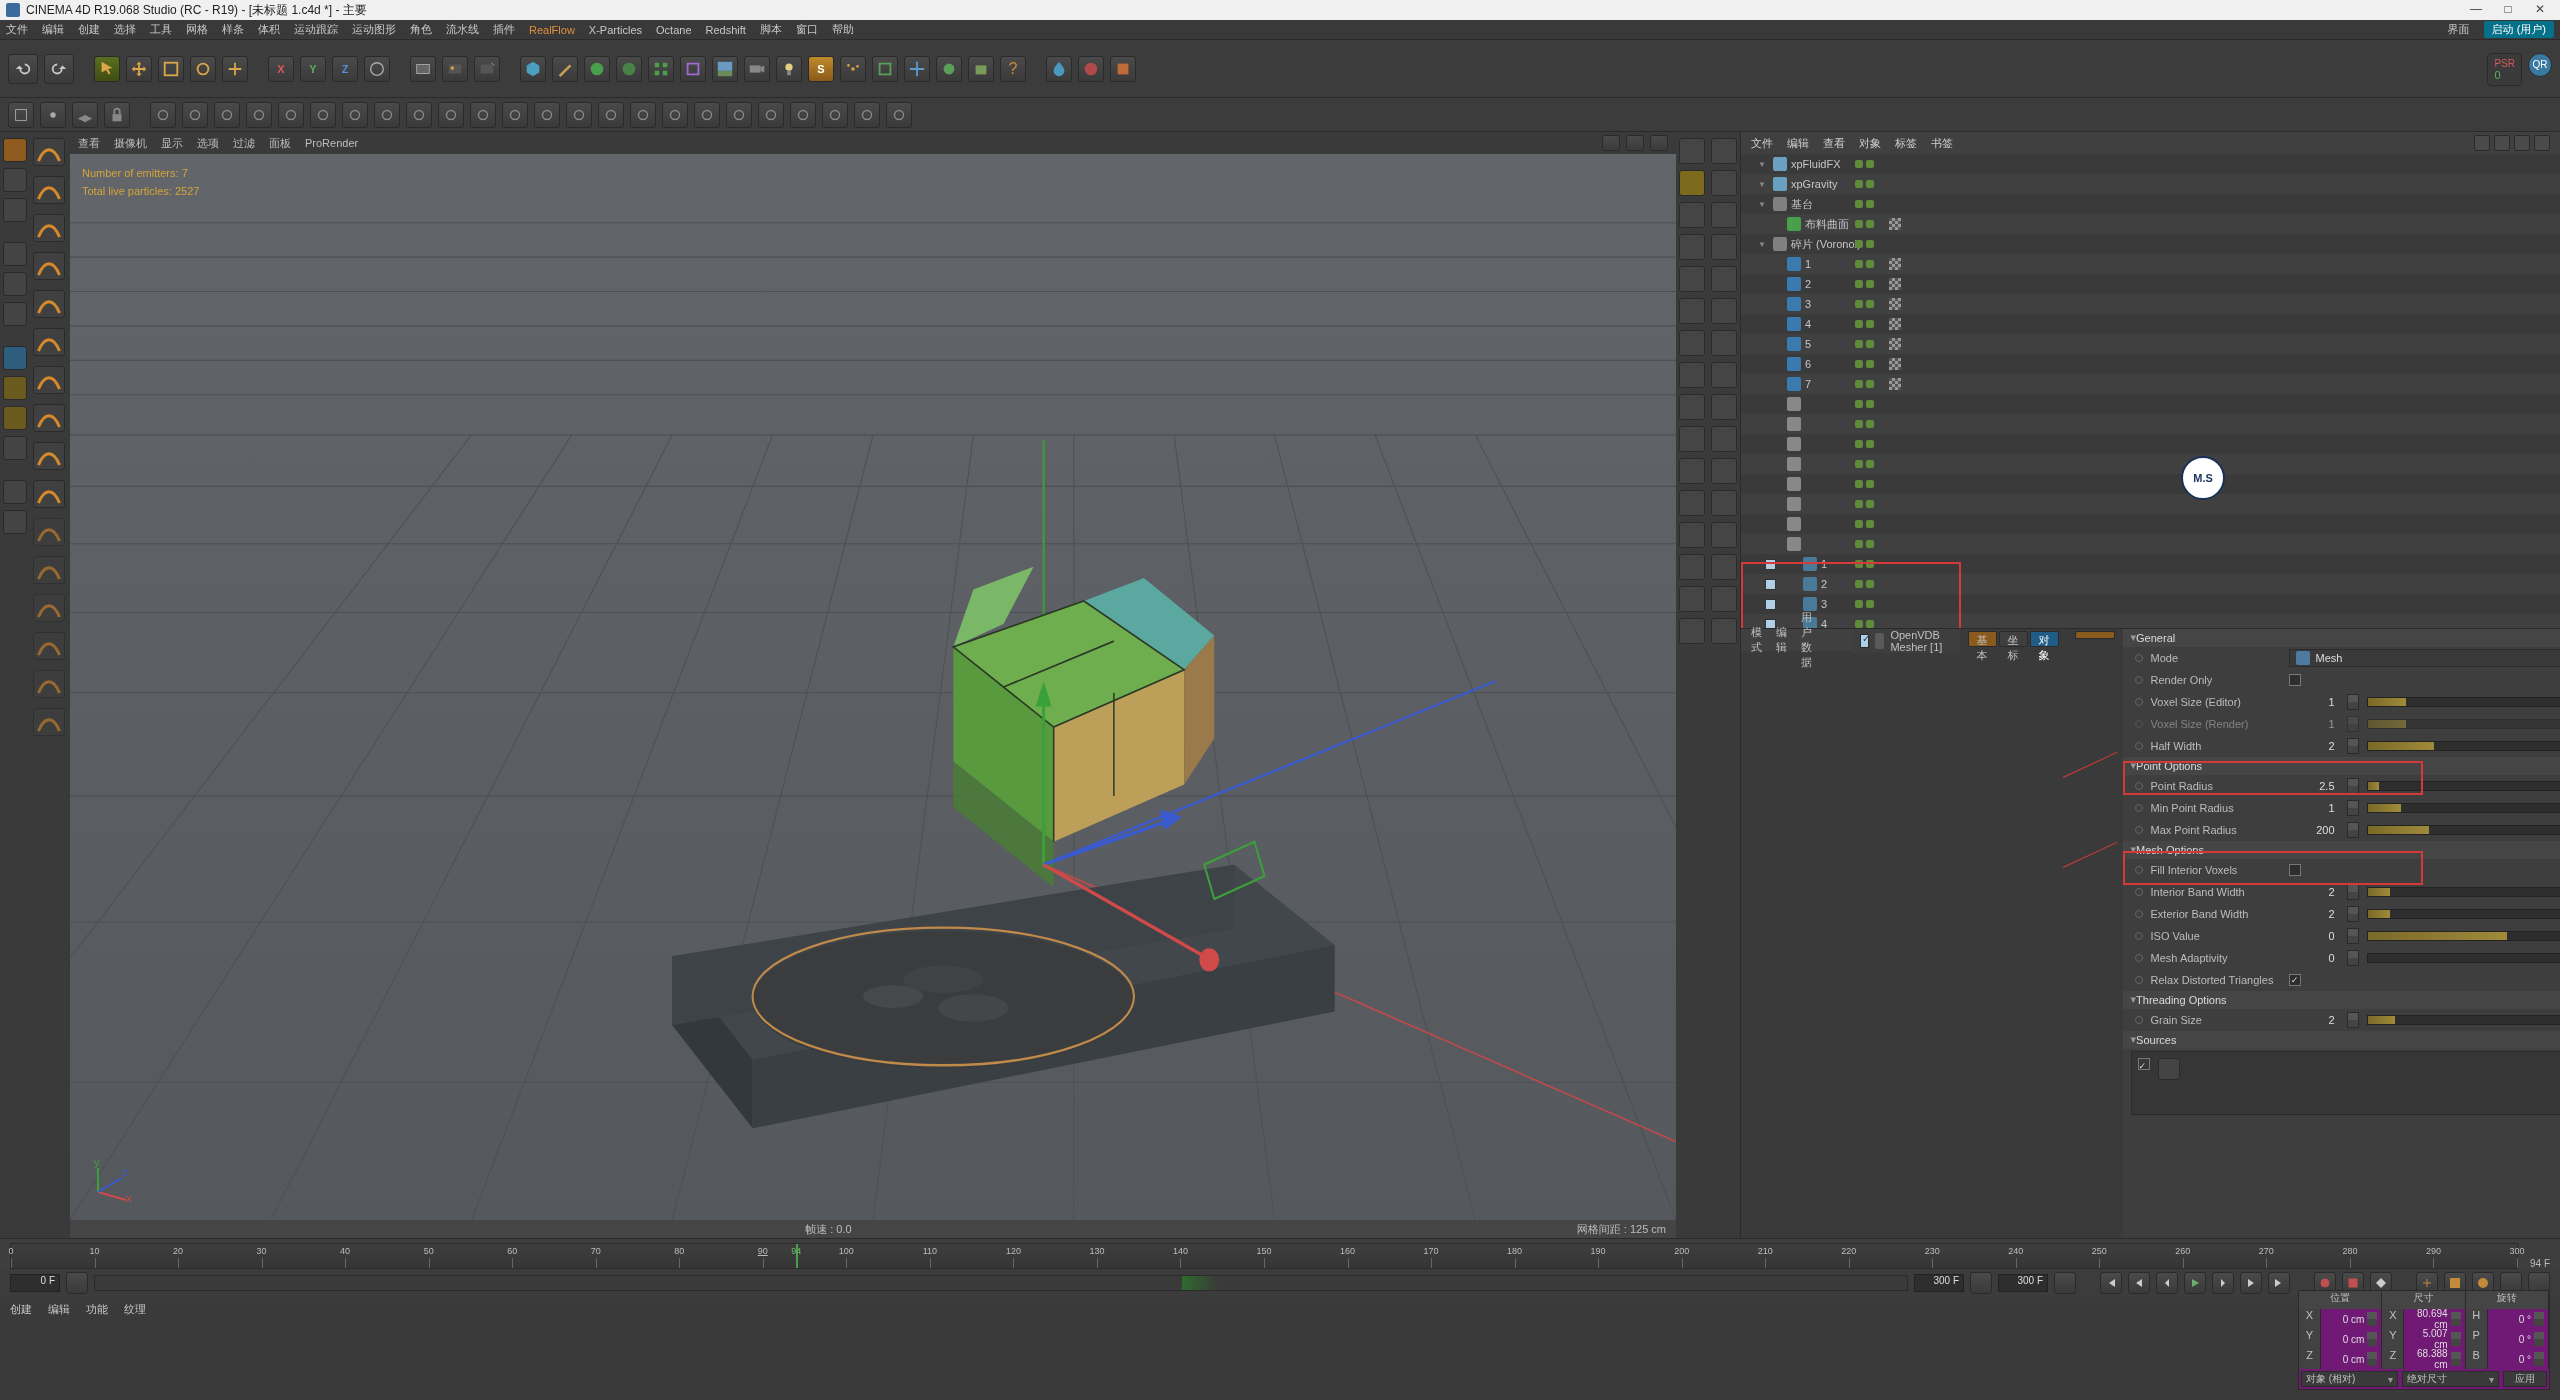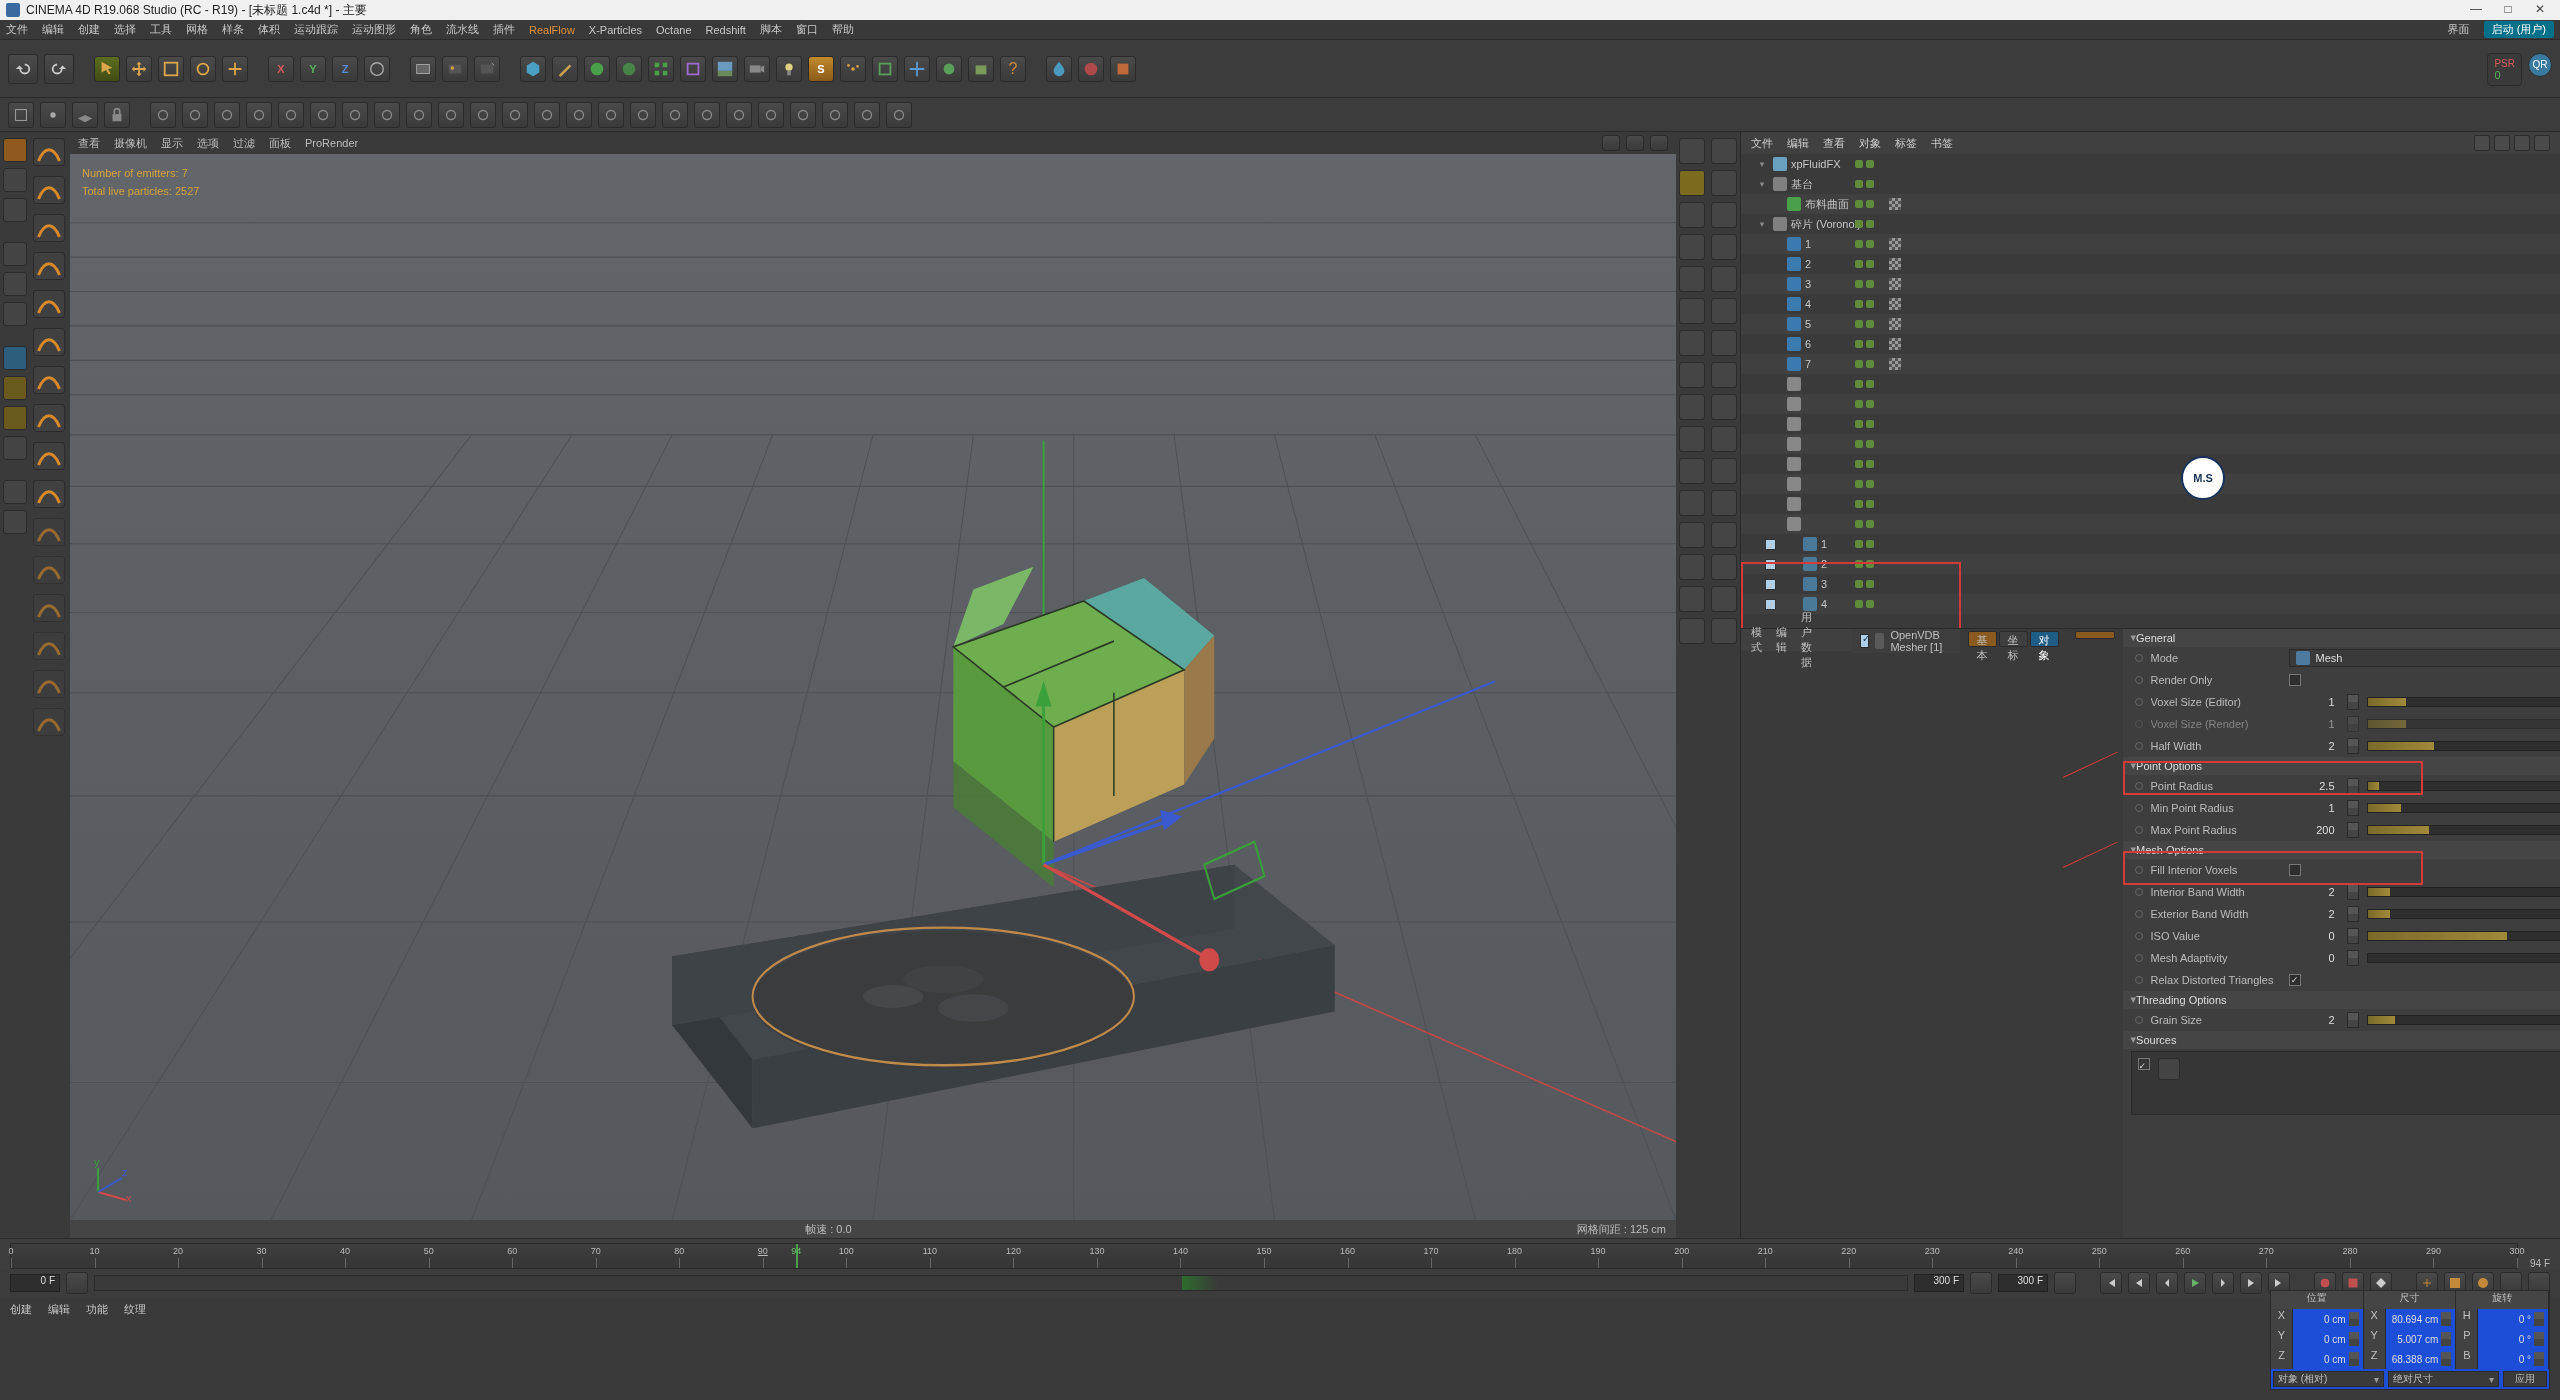--- a/index.html
+++ b/index.html
@@ -115,21 +115,21 @@
 .timeline .tlabel { position:absolute; bottom:12px; transform:translateX(-50%); font-size:9px; color:#bcbcbc;}
 .timeline .marker { position:absolute; top:0; width:2px; height:100%; background:#4aa04a; }
 .timeline .frame-read { margin-left:12px; font-size:10px; color:#bcbcbc;}
 .transport { height:28px; display:flex; align-items:center; padding:0 10px; gap:6px; background:#3c3c3c;}
 .transport .fld{ width:50px; height:18px; background:#2e2e2e; border:1px solid #222; text-align:right; padding-right:4px; color:#dedede; font-size:10px;}
 .transport .slot{ flex:1; height:16px; background:linear-gradient(90deg,#3a3a3a 0,#3a3a3a 60%,#2e6b2e 60%,#2e6b2e 56%,#3a3a3a 62%); border:1px solid #2a2a2a;}
 .transport .btn{ width:22px;height:22px;background:linear-gradient(#4a4a4a,#3a3a3a);border:1px solid #2a2a2a;border-radius:3px;display:flex;align-items:center;justify-content:center;}
 .transport .btn.red svg *{fill:#c05050;stroke:#c05050;}
 .transport .btn.or svg *{fill:#c28a3a;stroke:#c28a3a;}
 .matbar { height:24px; display:flex; align-items:center; gap:16px; padding:0 10px; color:#c6c6c6;}
-.coords { position:absolute; right:10px; bottom:10px; width:280px; background:#1d4ed8; border:1px solid #2a2a2a;}
+.coords { position:absolute; right:10px; bottom:10px; width:252px; background:#701a75; border:1px solid #2a2a2a;}
 .coords .chead{height:18px;display:flex;}
 .coords .chead div{flex:1;text-align:center;background:#454545;border-right:1px solid #2a2a2a;font-size:10px;}
 .coords .crow{height:20px;display:flex;}
 .coords .crow .lab{width:22px;text-align:center;background:#424242;border-right:1px solid #2a2a2a;}
 .coords .crow .cel{flex:1;display:flex;align-items:center;padding:0 4px;border-right:1px solid #2a2a2a;}
 .coords .crow .cel .v{flex:1;text-align:right;font-size:10px;color:#dedede;}
 .coords .crow .cel .sp{width:10px;height:14px;background:linear-gradient(#555 50%,#444 50%);margin-left:3px;}
 .coords .cfoot{height:20px;display:flex;gap:4px;padding:2px;}
 .coords .cfoot .dd{flex:1;background:#3a3a3a;border:1px solid #2a2a2a;display:flex;align-items:center;padding:0 4px;font-size:10px;}
 .coords .cfoot .dd::after{content:"▾";margin-left:auto;color:#999;}
@@ -771,20 +771,30 @@
           <span class="tic"></span>
         </div>
     </div>
     <div class="om">
       <div class="rows" id="omrows">
           <div class="om-row">
             <span class="indent" style="width:8px;"></span>
             <span class="ico exp"></span>
             <span class="glyph" style="background:#6aa0c0;"></span>
             <span class="label">xpFluidFX</span>
+            <span class="dots">
+              <span class="dot g"></span>
+              <span class="dot g"></span>
+            </span>
+          </div>
+          <div class="om-row alt">
+            <span class="indent" style="width:8px;"></span>
+            <span class="ico exp"></span>
+            <span class="glyph" style="background:#6aa0c0;"></span>
+            <span class="label">xpGravity</span>
             <span class="dots">
               <span class="dot g"></span>
               <span class="dot g"></span>
             </span>
           </div>
           <div class="om-row">
             <span class="indent" style="width:8px;"></span>
             <span class="ico exp"></span>
             <span class="glyph" style="background:#808080;"></span>
             <span class="label">基台</span>

